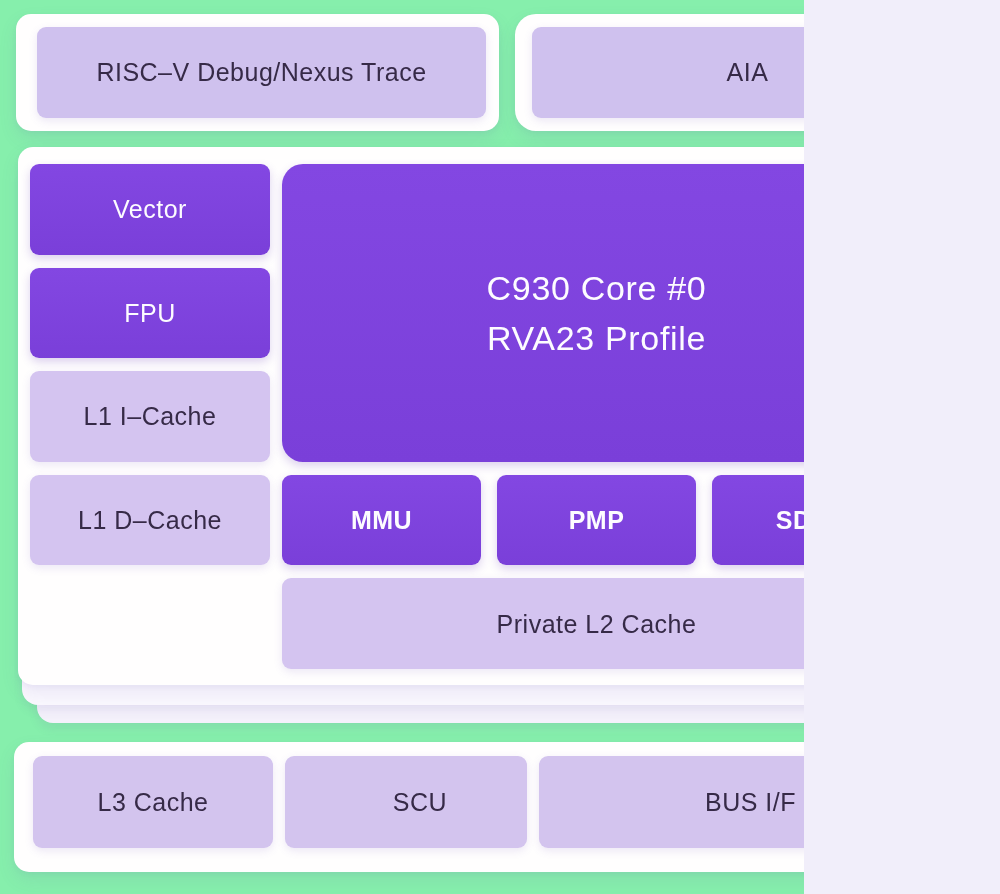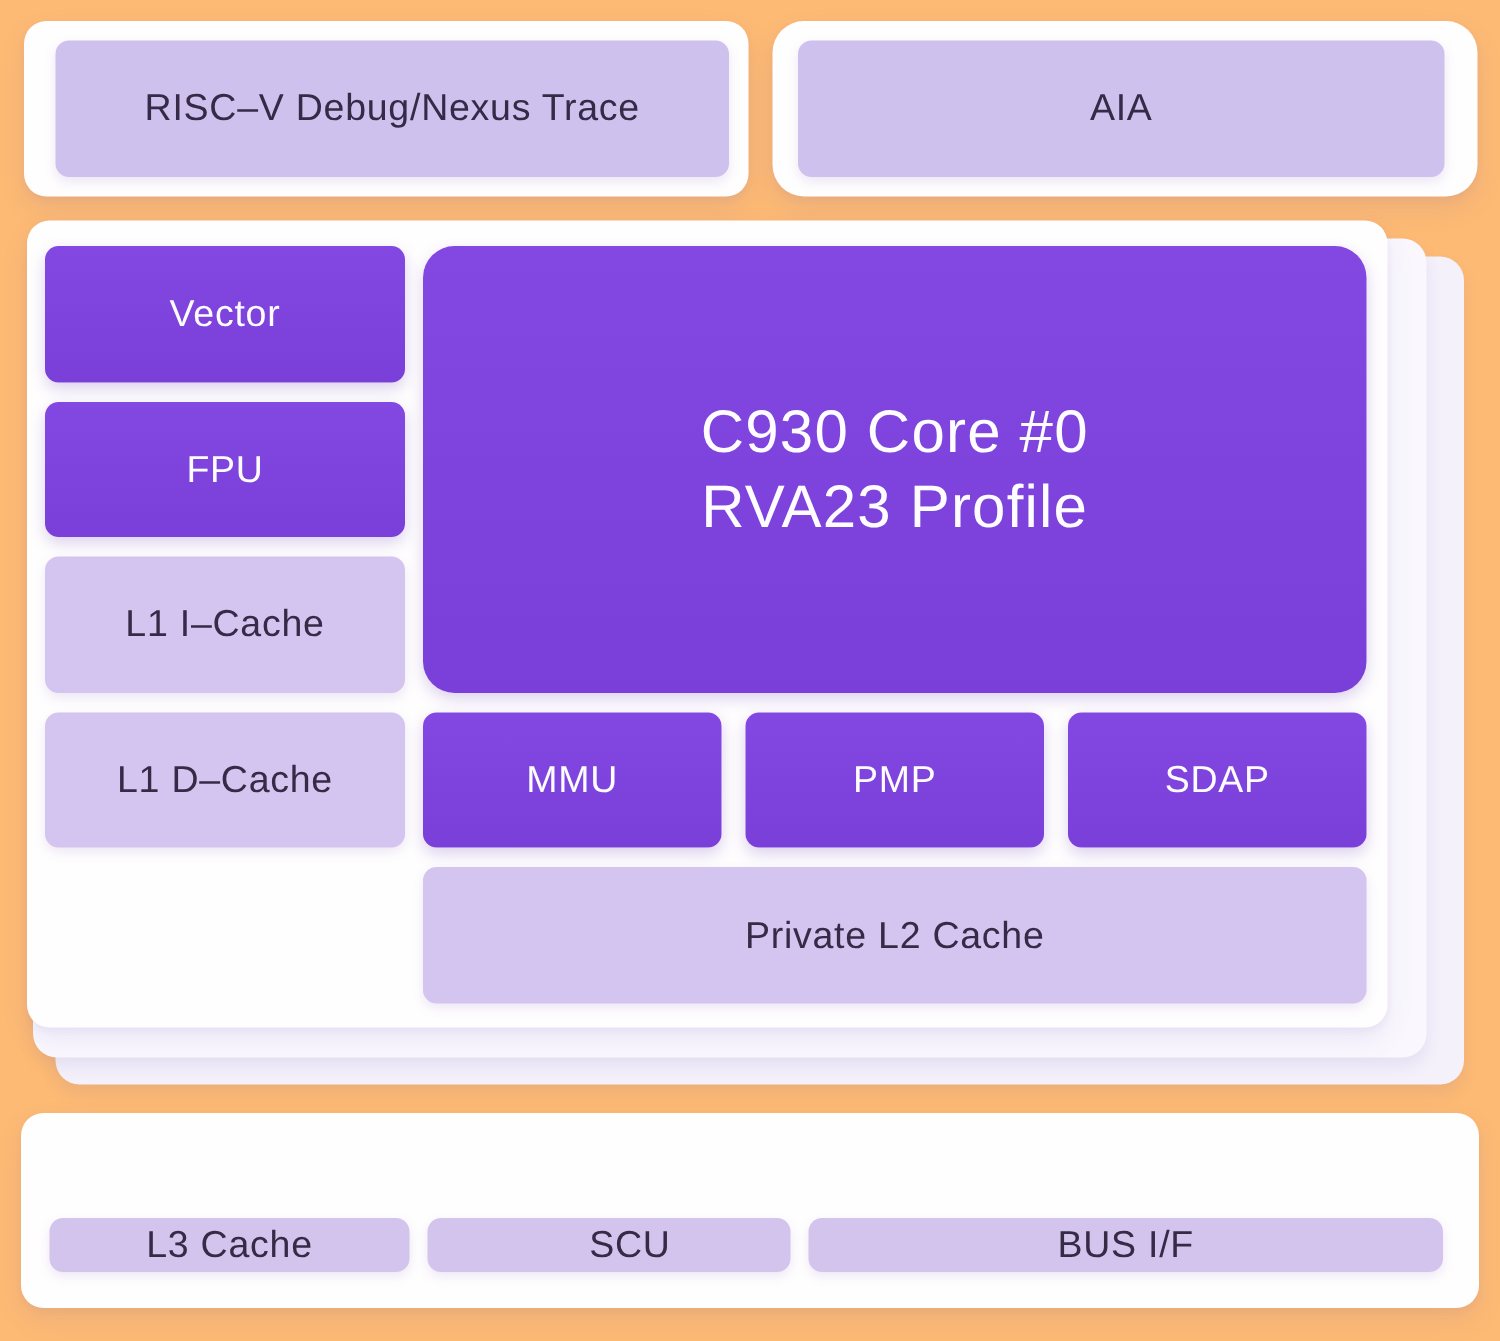--- a/index.html
+++ b/index.html
@@ -3,23 +3,23 @@
 <meta charset="utf-8">
 <style>
   * { margin: 0; padding: 0; box-sizing: border-box; }
   html, body { background: #f1eefa; }
   body {
     font-family: "Liberation Sans", sans-serif;
     -webkit-font-smoothing: antialiased;
   }
   .page {
     position: relative;
-    width: 1000px;
+    width: 804px;
     height: 894px;
-    background: #fdba74;
+    background: #86efac;
     overflow: hidden;
   }
   .card {
     position: absolute;
     background: #fffefe;
     border-radius: 15px;
     box-shadow: 0 8px 18px rgba(109, 84, 180, 0.10), 0 2px 5px rgba(109, 84, 180, 0.06);
   }
   .block {
     display: flex;
@@ -69,40 +69,40 @@
     grid-template-rows: repeat(5, 1fr);
     gap: 13px 12px;
   }
   .col1 { grid-column: 1; }
   .r1 { grid-row: 1; } .r2 { grid-row: 2; text-align: right; } .r3 { grid-row: 3; }
   .r4 { grid-row: 4; text-align: center; } .r5 { grid-row: 5; }
   .core-block {
     grid-column: 2;
     grid-row: 1 / span 3;
     flex-direction: column;
-    font-size: 40px;
+    font-size: 34px;
     line-height: 50px;
     border-radius: 21px;
   }
   .mmu-row {
     grid-column: 2;
     grid-row: 4;
     display: flex;
     gap: 16px;
+    font-weight: bold;
   }
   .mmu-row .block { flex: 1; }
   .l2-block { grid-column: 2; grid-row: 5; align-items: center; }
   .narrow-label { display: block; max-width: 150px; margin: 0 auto; }
   
   .card.bottom {
     left: 14px; top: 742px; width: 972px; height: 130px;
     padding: 14px 24px 24px 19px;
     display: flex;
     gap: 12px;
-    align-items: flex-end;
   }
   .card.bottom .block { background: #d3c4ee; }
   .bottom-l3  { width: 240px; flex: none; }
   .bottom-scu { width: 242px; flex: none; padding-left: 28px; }
   .bottom-bus { flex: 1; }
 </style>
 </head>
 <body>
 
 <div class="page">

